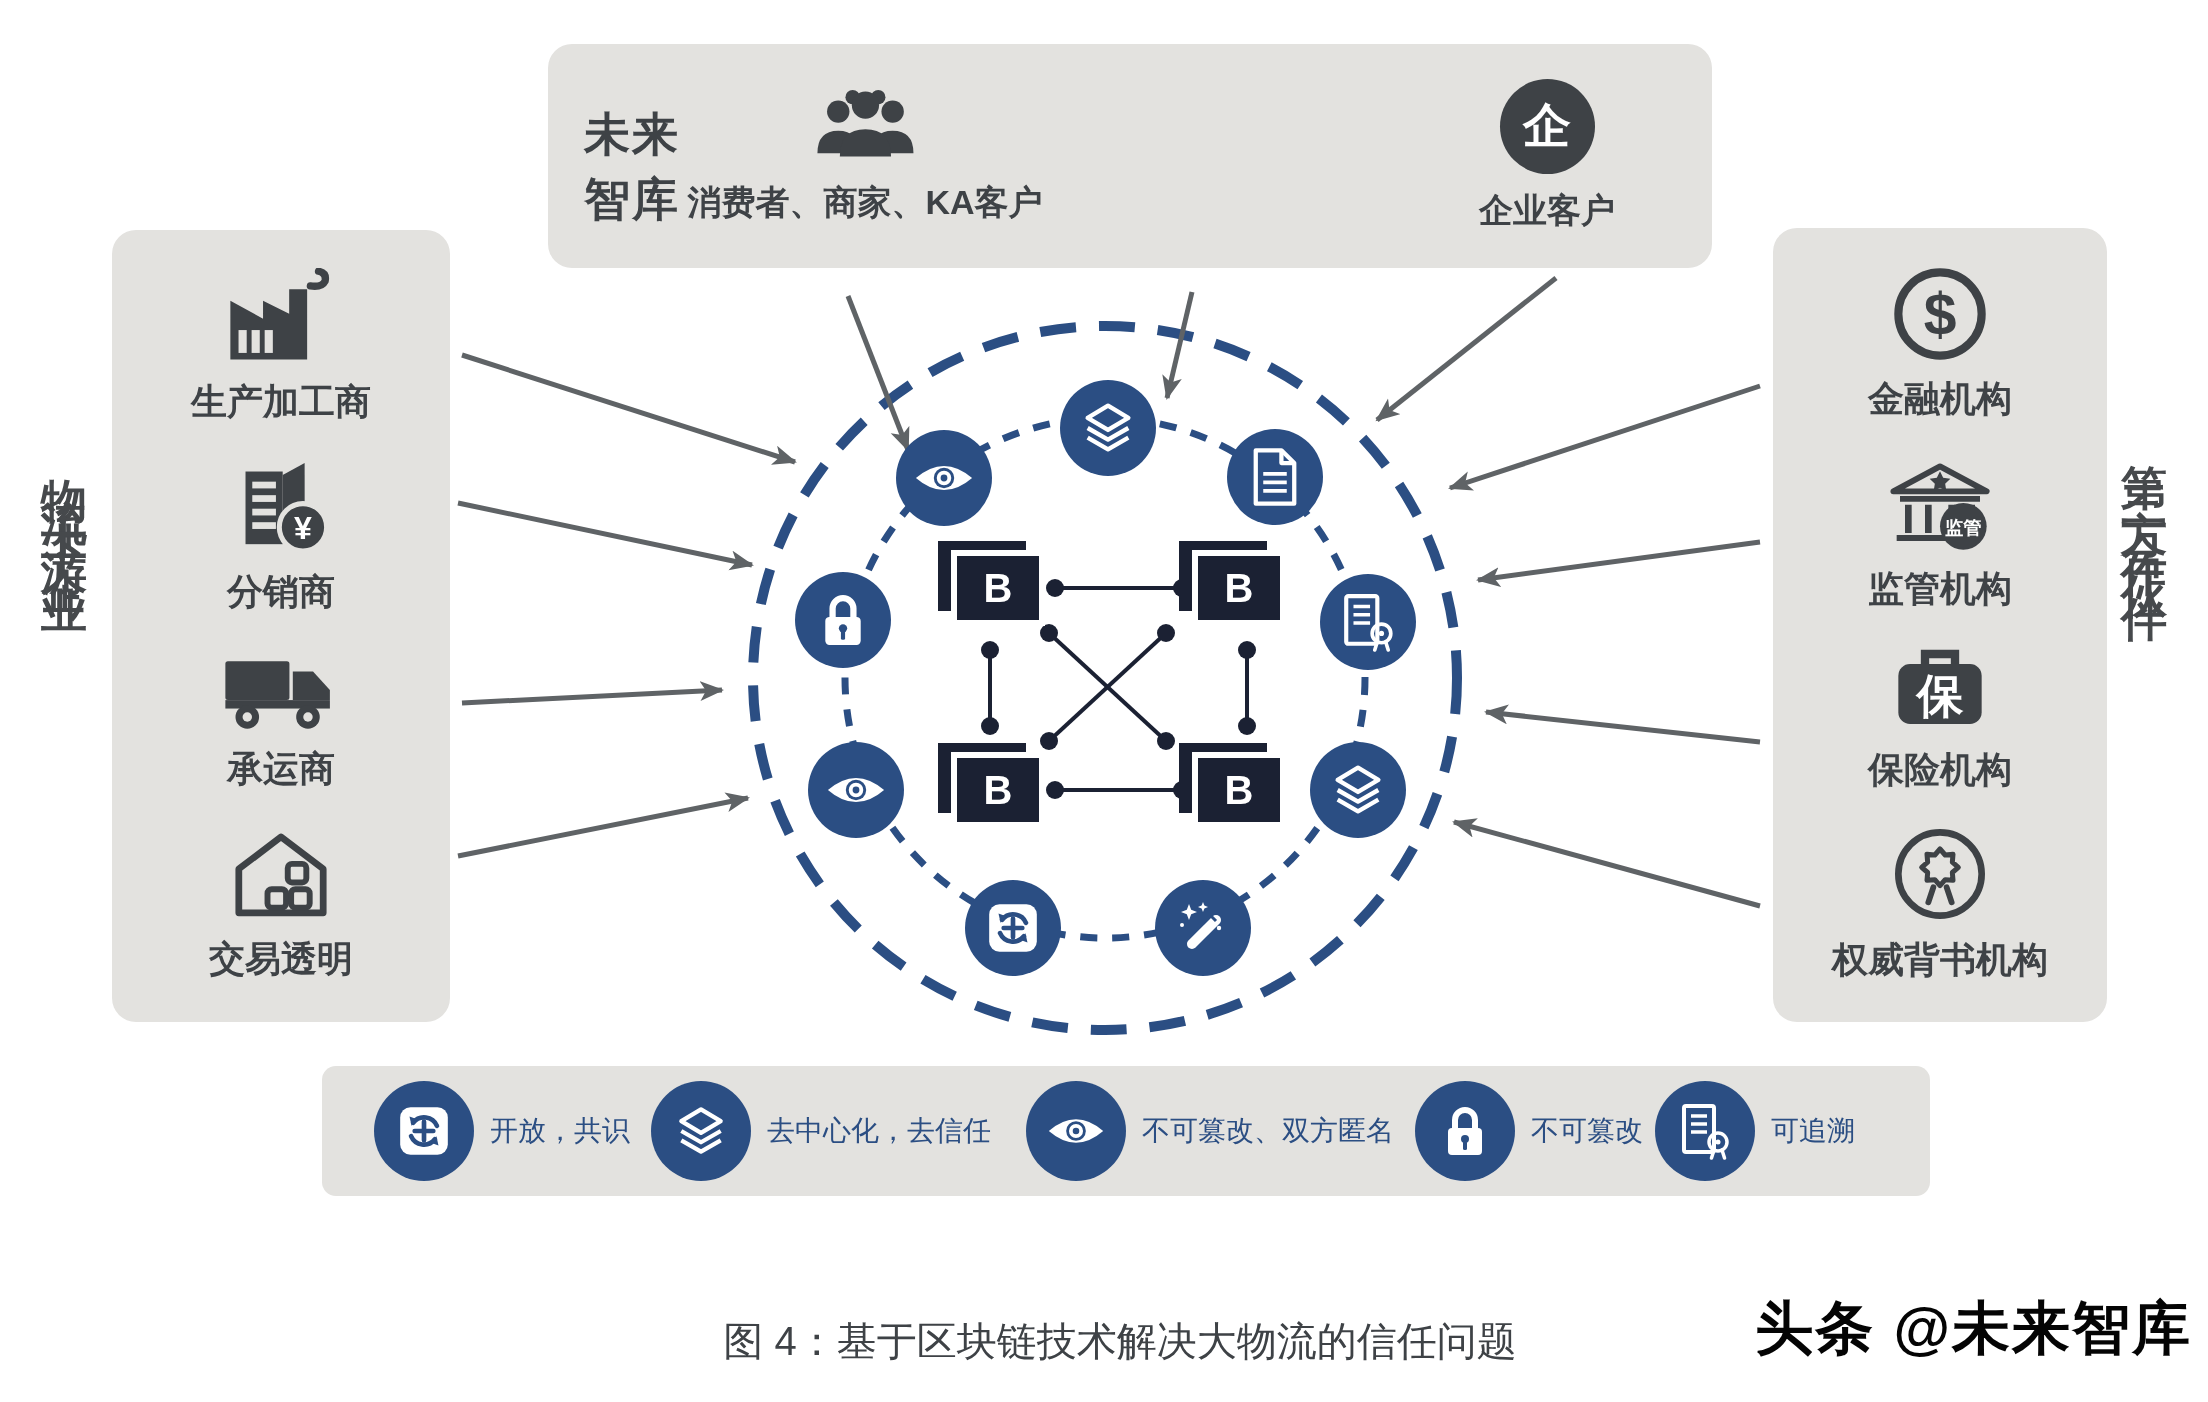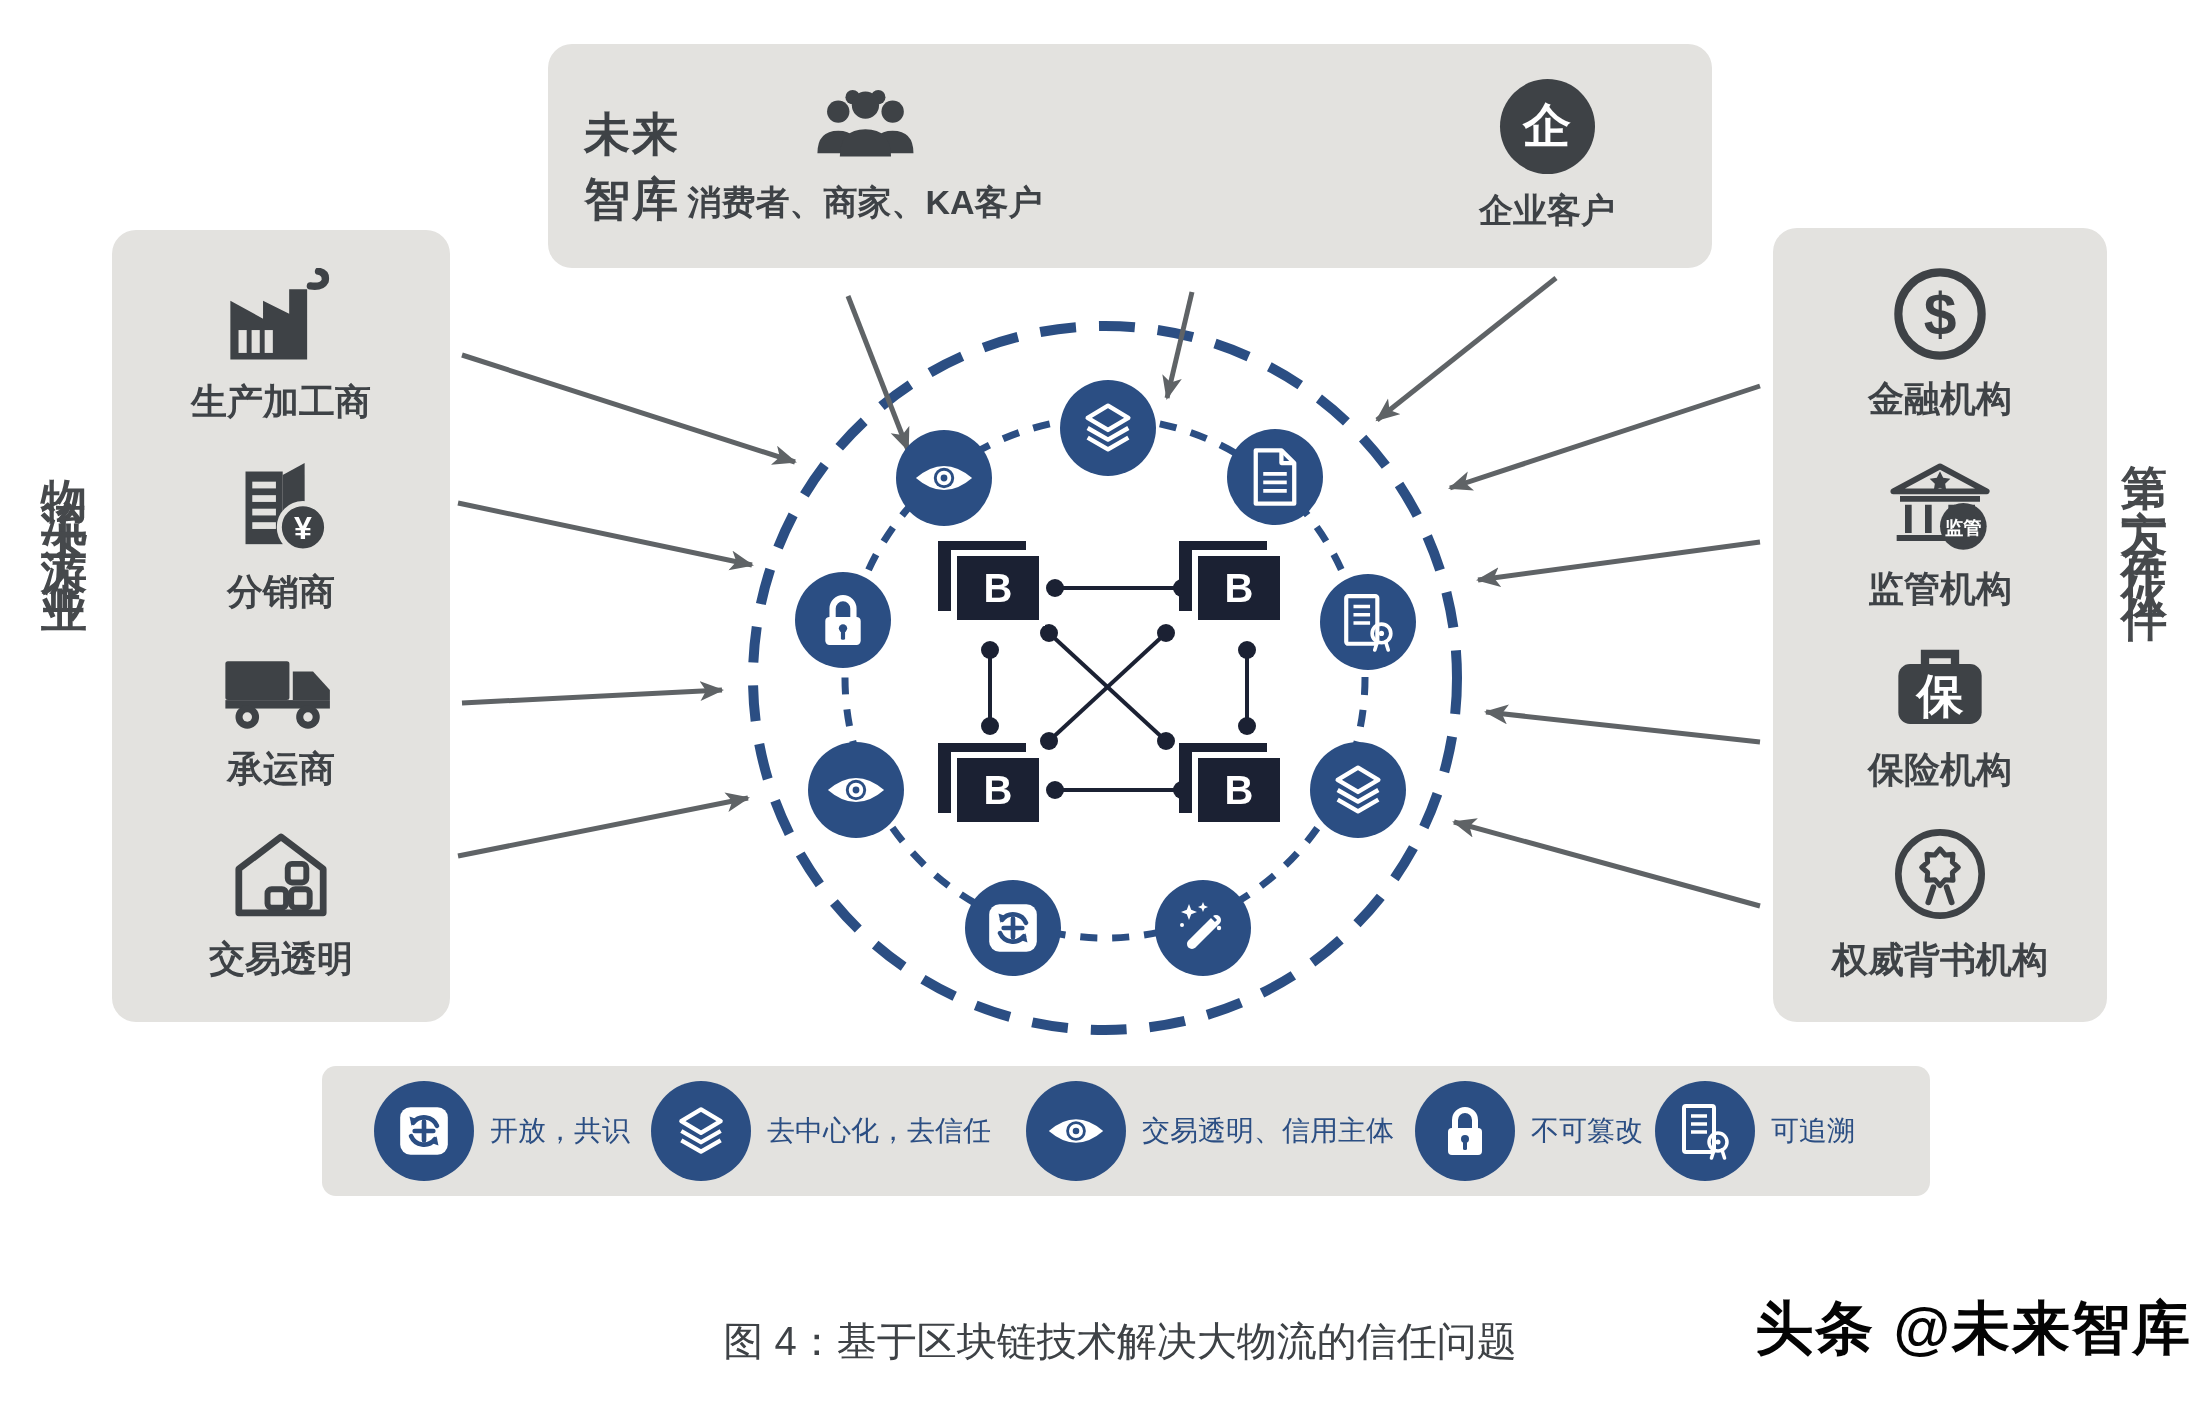--- a/index.html
+++ b/index.html
@@ -377,21 +377,21 @@
     </div>
 
     <div class="legend-item" id="legend-2">
       <div class="legend-circle">
         <svg width="60" height="44" viewBox="0 0 64 44">
           <path d="M3 22 Q32 -3 61 22 Q32 47 3 22 Z" fill="#fff"></path>
           <circle cx="32" cy="22" r="10.5" fill="#2B4E83"></circle>
           <circle cx="32" cy="22" r="5.5" fill="none" stroke="#fff" stroke-width="4"></circle>
         </svg>
       </div>
-      <div class="llabel">交易透明、信用主体</div>
+      <div class="llabel">不可篡改、双方匿名</div>
     </div>
 
     <div class="legend-item" id="legend-3">
       <div class="legend-circle">
         <svg width="48" height="58" viewBox="0 0 48 56">
           <path d="M14 25 V17 a10 10 0 0 1 20 0 V25" fill="none" stroke="#fff" stroke-width="6"></path>
           <rect x="7" y="25" width="34" height="27" rx="4" fill="#fff"></rect>
           <circle cx="24" cy="36" r="4" fill="#2B4E83"></circle>
             <rect x="22" y="38" width="4" height="9" rx="1.5" fill="#2B4E83"></rect>
         </svg>

